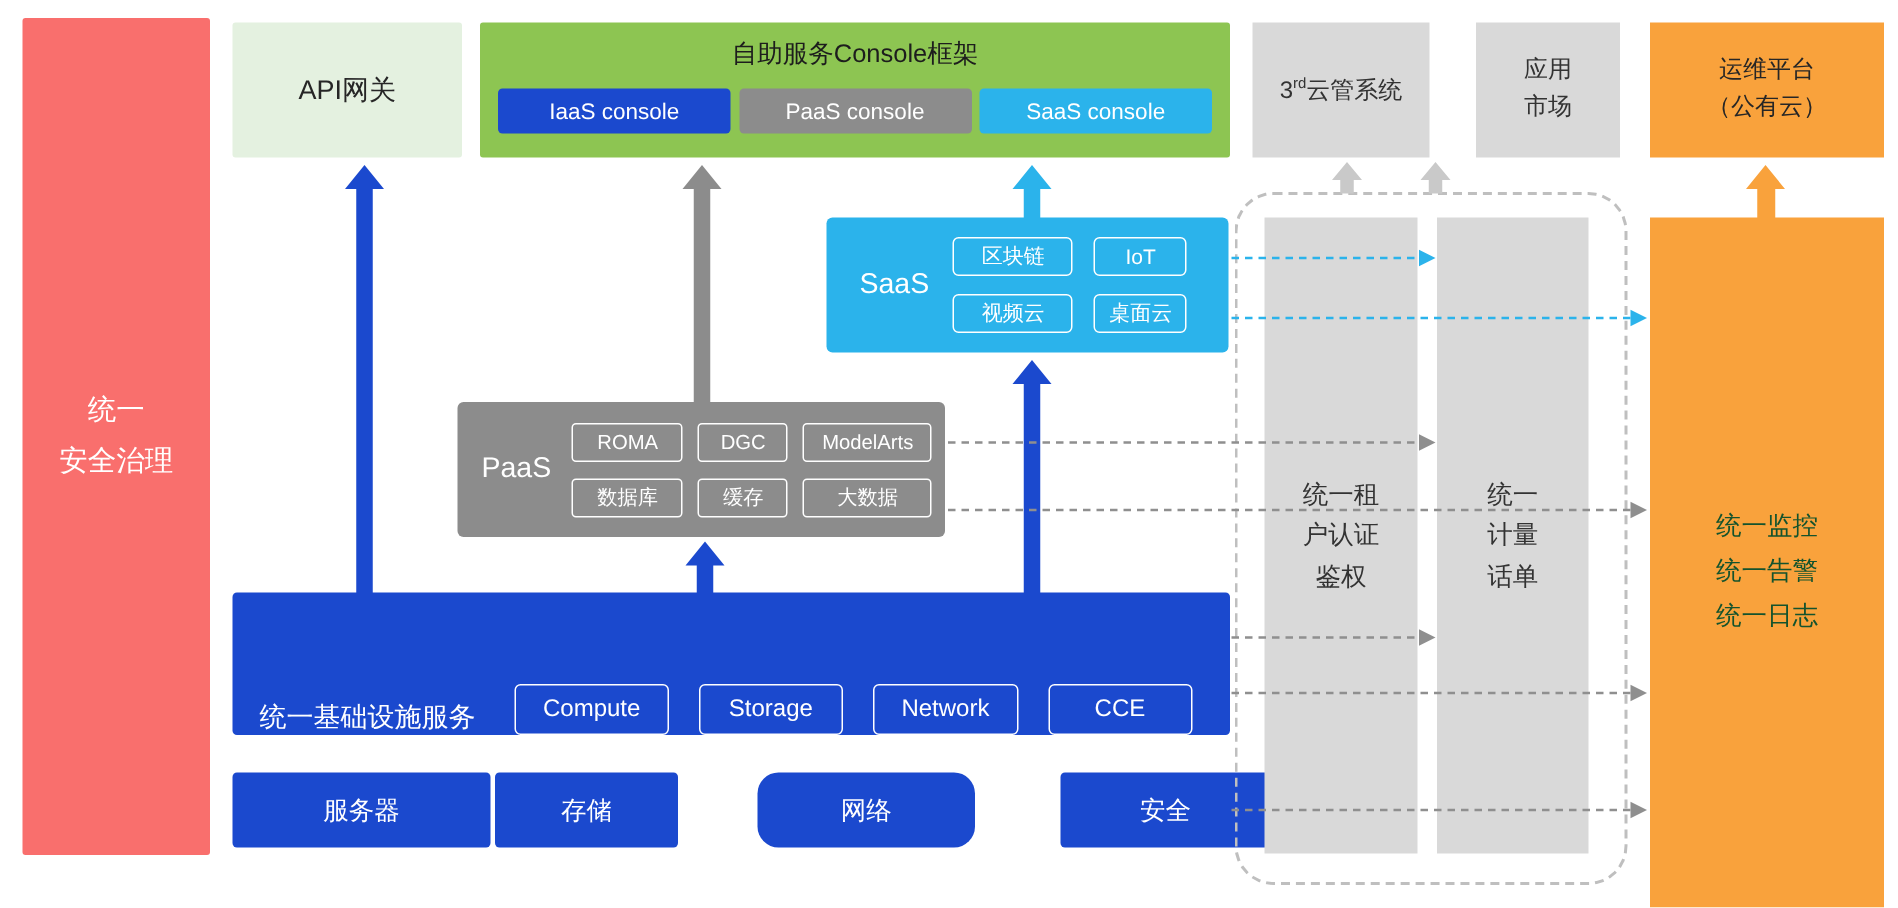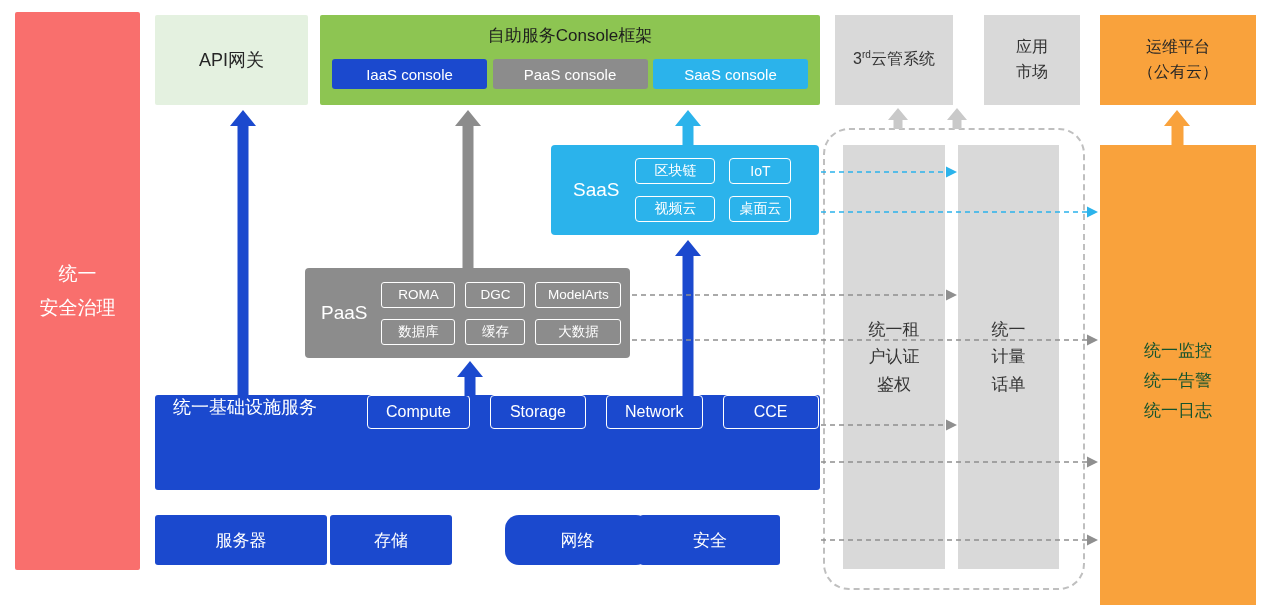--- a/index.html
+++ b/index.html
@@ -41,31 +41,31 @@
     display:flex; align-items:center; justify-content:center; }
 
   #paas-box { left:305px; top:268px; width:325px; height:90px; background:#8C8C8C; border-radius:4px;
     display:flex; align-items:center; padding-left:16px; }
   #paas-label { color:#fff; font-size:19px; margin-right:14px; }
   #paas-chips { display:grid; grid-template-columns:74px 60px 86px; gap:11px 10px; }
   .paas-chip { height:26px; border:1.5px solid #fff; border-radius:3px; color:#fff; font-size:13.5px;
     display:flex; align-items:center; justify-content:center; }
 
   #infra-box { left:155px; top:395px; width:665px; height:95px; background:#1B49CE; border-radius:3px;
-    display:flex; align-items:flex-start; padding-left:18px;gap:24px; }
+    display:flex; align-items:flex-end; padding-left:18px; }
   #infra-label { color:#fff; font-size:18px; margin-right:26px; white-space:nowrap; }
   #infra-chips { display:flex; gap:20px; }
   .infra-chip { height:34px; border:1.5px solid #fff; border-radius:4px; color:#fff; font-size:16px;
     display:flex; align-items:center; justify-content:center; padding:0 18px; min-width:96px; }
 
   .bottom-box { top:515px; height:50px; background:#1B49CE; color:#fff; font-size:17px; border-radius:3px; }
   #bb-server   { left:155px; width:172px; }
   #bb-storage  { left:330px; width:122px;text-align:center; }
   #bb-network  { left:505px; width:145px;border-radius:14px; }
-  #bb-security { left:640px; width:140px; }
+  #bb-security { left:707px; width:140px; }
 
   #dashed-container { left:823px; top:128px; width:262px; height:462px; border:2px dashed #BFBFBF;
     border-radius:26px; }
   #auth-bar { left:843px; top:145px; width:102px; height:424px; background:#D9D9D9; color:#333;
     font-size:17px; line-height:1.6; text-align:center; }
   #metering-bar { left:958px; top:145px; width:101px; height:424px; background:#D9D9D9; color:#333;
     font-size:17px; line-height:1.6; text-align:center; }
   #monitoring-bar { left:1100px; top:145px; width:156px; height:472px; background:#F9A23C; color:#14532d;
     font-size:17px; line-height:1.75; text-align:center; }
 

